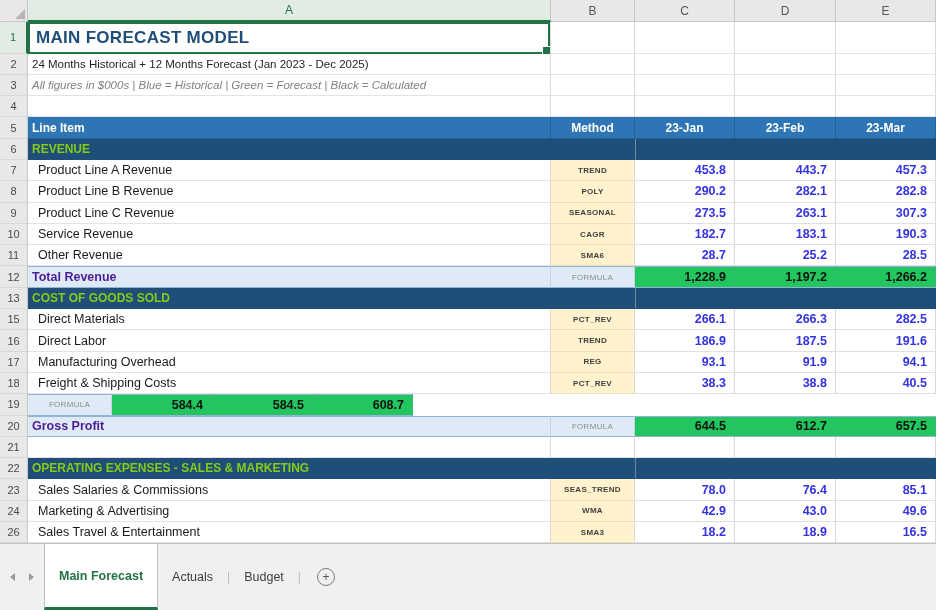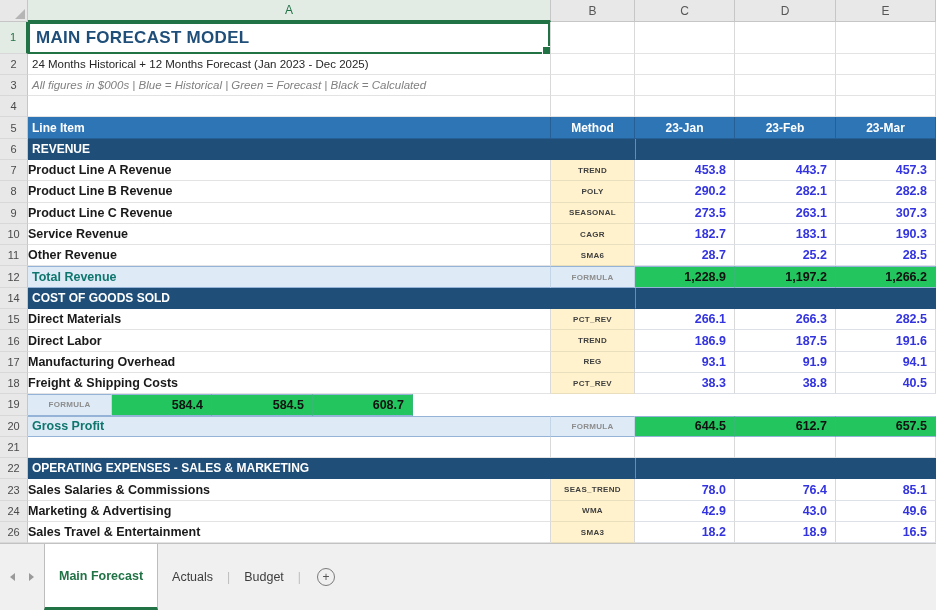--- a/index.html
+++ b/index.html
@@ -38,33 +38,33 @@
 
   .t-sub{font-size:11.5px;font-weight:normal;color:#262626;}
   .t-note{font-size:11.5px;font-style:italic;color:#808080;}
 
   
   .h-cell{background:#2E75B6;color:#fff;font-weight:bold;font-size:12px;justify-content:center;
           border-right:1px solid rgba(0,0,0,.18);border-bottom:1px solid #255f94;}
   .h-a{justify-content:flex-start;padding-left:4px;}
 
   
-  .s-cell{background:#1F4E79;border-right:1px solid #1F4E79;border-bottom:1px solid #1F4E79;color:#ffffff;font-weight:bold;font-size:12px;}
+  .s-cell{background:#1F4E79;border-right:1px solid #1F4E79;border-bottom:1px solid #1F4E79;color:#84cc16;font-weight:bold;font-size:12px;}
   .s-a{padding-left:4px;}
   .s-seam{border-left:1px solid rgba(255,255,255,.35);}
 
   
-  .i-label{font-size:12.5px;font-weight:700;color:#1a1a1a;padding-left:0;}
+  .i-label{font-size:12.5px;font-weight:400;color:#1a1a1a;padding-left:10px;}
   .m-cell{background:#FFF2CC;border-bottom:1px solid #EADFBC;justify-content:center;font-size:8px;font-weight:bold;color:#3f3f3f;letter-spacing:.3px;}
   .v-cell{justify-content:flex-end;padding-right:8px;font-size:12.5px;font-weight:700;color:#3333E0;border-bottom:1px solid #DDE1E7;padding-left:20px;}
 
   
-  .tt-label{background:#DEEAF6;font-size:12.5px;font-weight:bold;color:#0f766e;padding-left:4px;
+  .tt-label{background:#DEEAF6;font-size:12.5px;font-weight:bold;color:#4c1d95;padding-left:4px;
             border-top:1px solid #95B3D7;border-bottom:1px solid #95B3D7;border-right:1px solid rgba(120,150,190,.25);}
-  .f-cell{background:#DEEAF6;justify-content:center;font-size:8px;font-weight:bold;color:#8C8C8C;letter-spacing:.3px;
+  .f-cell{background:#DEEAF6;justify-content:center;font-size:8px;font-weight:normal;color:#8C8C8C;letter-spacing:.3px;
           border-top:1px solid #95B3D7;border-bottom:1px solid #95B3D7;border-right:1px solid rgba(120,150,190,.25);}
   .tv-cell{background:#22c55e;justify-content:flex-end;padding-right:8px;font-size:12.5px;font-weight:bold;color:#111;
            border-top:1px solid #95B3D7;border-bottom:1px solid #95B3D7;border-right:1px solid rgba(120,150,190,.25);}
 
   
   .tabbar{flex:1;min-height:0;background:#F0F0F0;border-top:1px solid #C2C2C2;display:flex;align-items:stretch;}
   .tabnav{display:flex;align-items:center;padding:0 10px;gap:14px;}
   .tri-l{width:0;height:0;border-top:4px solid transparent;border-bottom:4px solid transparent;border-right:5px solid #9a9a9a;}
   .tri-r{width:0;height:0;border-top:4px solid transparent;border-bottom:4px solid transparent;border-left:5px solid #9a9a9a;}
   .tab{display:flex;align-items:center;padding:0 14px;font-size:12.5px;color:#3d3d3d;cursor:default;}
@@ -184,21 +184,21 @@
       </div>
       <div class="r">
         <div class="rn">12</div>
         <div class="c ca tt-label">Total Revenue</div>
         <div class="c cb f-cell">FORMULA</div>
         <div class="c cc tv-cell">1,228.9</div>
         <div class="c cd tv-cell">1,197.2</div>
         <div class="c ce tv-cell">1,266.2</div>
       </div>
       <div class="r">
-        <div class="rn">14</div>
+        <div class="rn">13</div>
         <div class="c ca s-cell s-a">COST OF GOODS SOLD</div>
         <div class="c cb s-cell"></div>
         <div class="c cc s-cell s-seam"></div>
         <div class="c cd s-cell"></div>
         <div class="c ce s-cell"></div>
       </div>
       <div class="r">
         <div class="rn">15</div>
         <div class="c ca i-label">Direct Materials</div>
         <div class="c cb m-cell">PCT_REV</div>

